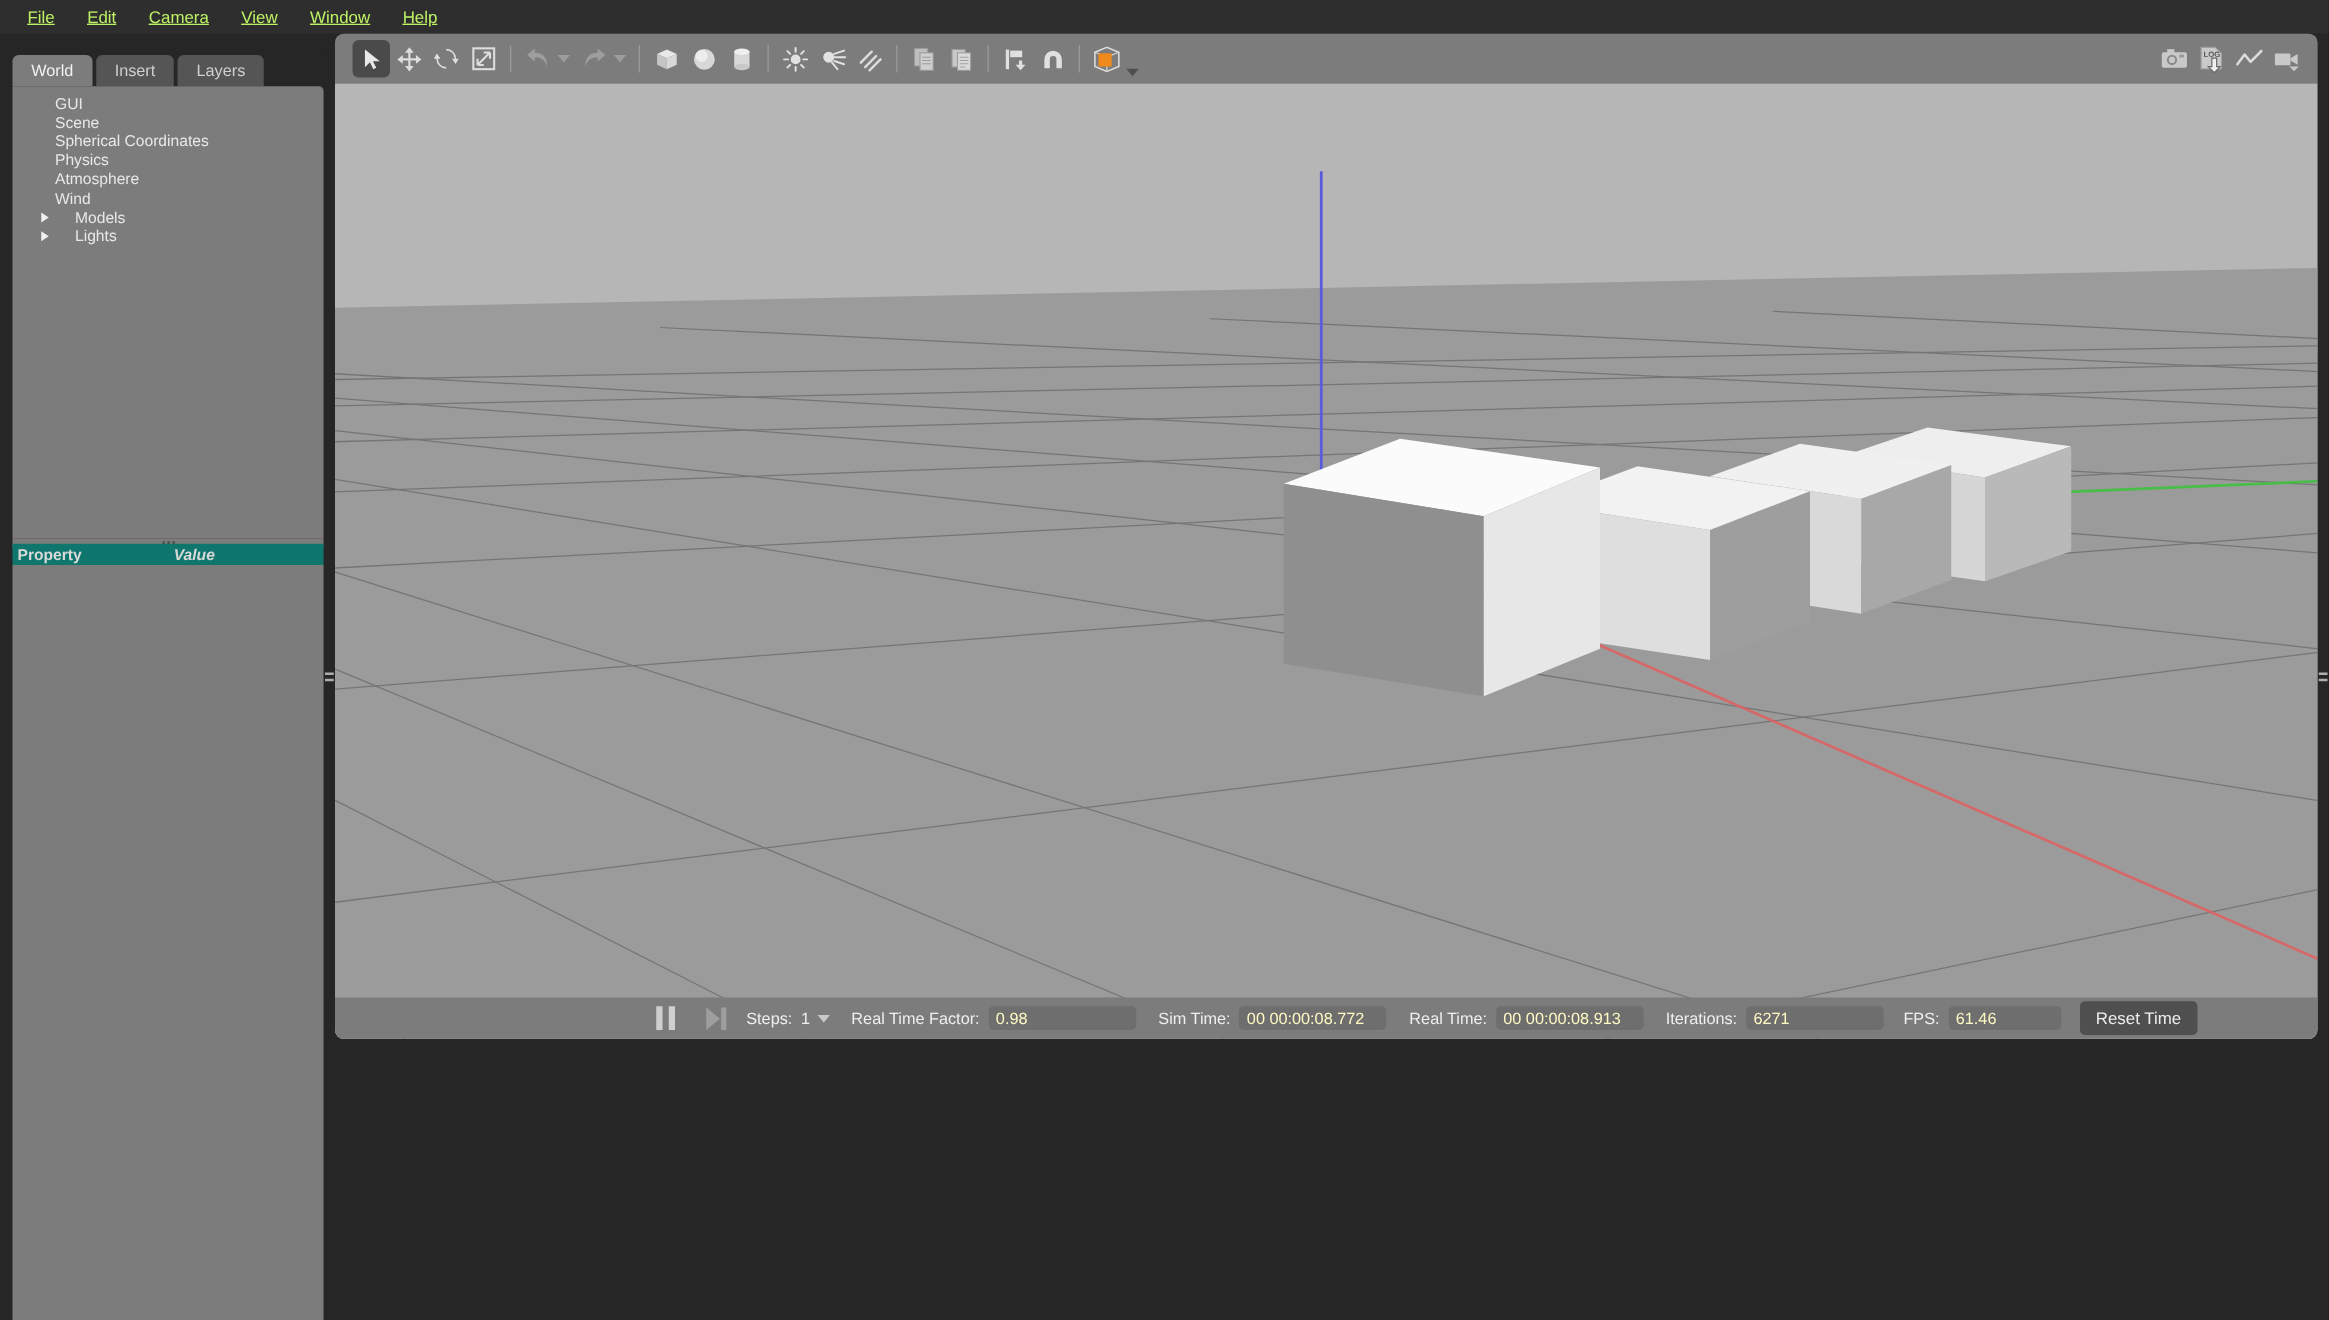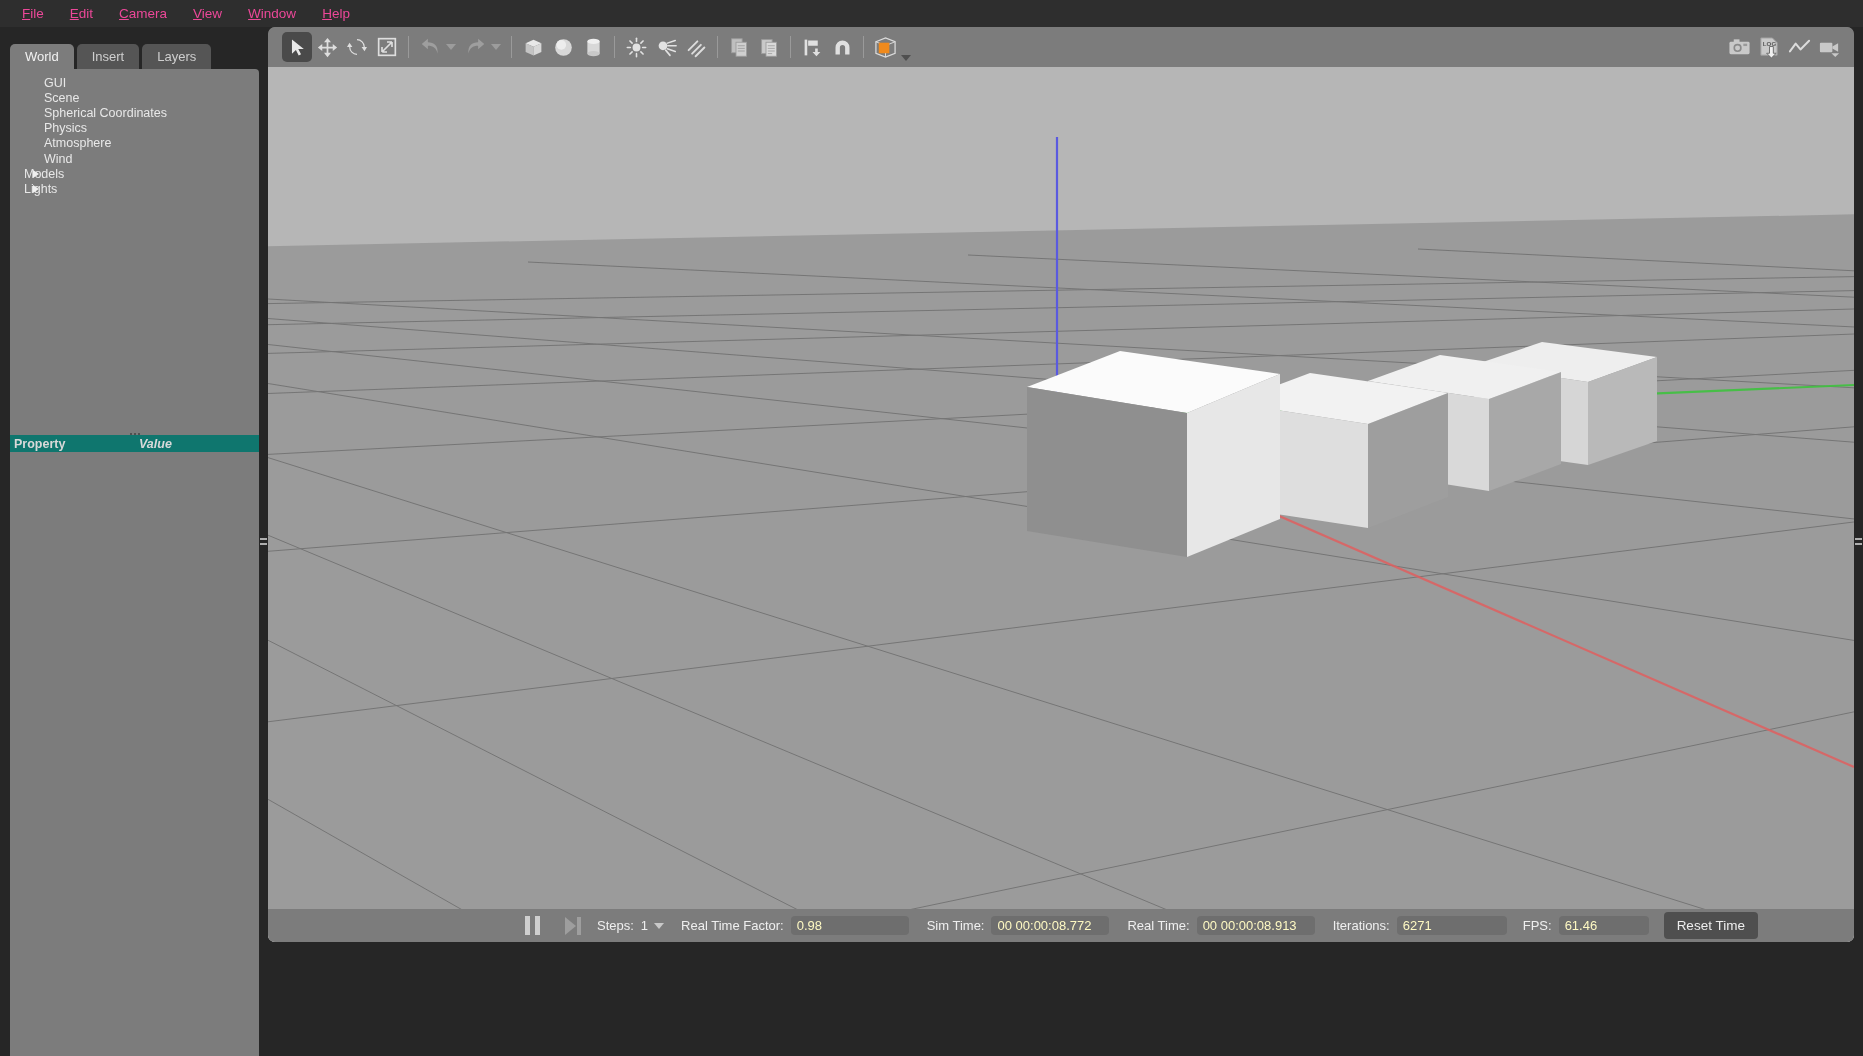--- a/index.html
+++ b/index.html
@@ -10,22 +10,23 @@
     overflow: hidden;
   }
   #app { position: relative; width: 1863px; height: 1056px; background: #262626; }
 
   
   #menubar {
     position: absolute; left: 0; top: 0; width: 1863px; height: 27px;
     background: #2e2e2e; display: flex; align-items: center; padding-left: 9px;
   }
   .menu-item {
-    color: #ec4899; font-size: 13.5px; padding: 3px 13px; cursor: default;
+    color: #bef264; font-size: 13.5px; padding: 3px 13px; cursor: default;
     white-space: nowrap;
+    text-decoration: underline;
   }
   .menu-item .mn { text-decoration: underline; }
 
   
   #leftpanel {
     position: absolute; left: 0; top: 39px; width: 299px; height: 1029px;
     background: #262626;
   }
   #tabstrip {
     position: absolute; left: 10px; top: 5px; height: 25px;
@@ -41,21 +42,21 @@
   #treepanel {
     position: absolute; left: 10px; top: 30px; width: 249px; height: 362px;
     background: #7c7c7c; border-radius: 0 4px 0 0;
     padding-top: 6px;
   }
   .tree-row {
     position: relative; height: 15.2px; display: flex; align-items: center;
     font-size: 12.5px; color: #e8e8e8; padding-left: 34px; cursor: default;
     white-space: nowrap;
   }
-  .tree-row.has-arrow { padding-left: 14px; }
+  .tree-row.has-arrow { padding-left: 50px; }
   .tw-arrow {
     position: absolute; left: 23px; top: 50%; transform: translateY(-50%);
     width: 0; height: 0;
     border-left: 6px solid #f0f0f0;
     border-top: 4.5px solid transparent;
     border-bottom: 4.5px solid transparent;
   }
 
   #splitter-h {
     position: absolute; left: 10px; top: 392px; width: 249px; height: 8px;
@@ -86,21 +87,21 @@
     background: #262626; display: flex; align-items: center; justify-content: center;
     cursor: col-resize;
   }
   .vsplit .dashes { display: flex; flex-direction: column; gap: 3px; }
   .vsplit .dashes i { width: 7px; height: 2px; background: #aeaeae; display: block; }
   #vsplit-left { left: 259px; }
   #vsplit-right { left: 1854px; }
 
   
   #rightarea {
-    position: absolute; left: 268px; top: 27px; width: 1586px; height: 915px;
+    position: absolute; left: 268px; top: 27px; width: 1586px; height: 804px;
     background: #7c7c7c; border-radius: 7px;
     overflow: hidden;
   }
 
   
   #toolbar {
     position: absolute; left: 0; top: 0; width: 1586px; height: 40px;
     background: #7c7c7c; display: flex; align-items: center;
     border-radius: 7px 7px 0 0;
   }

